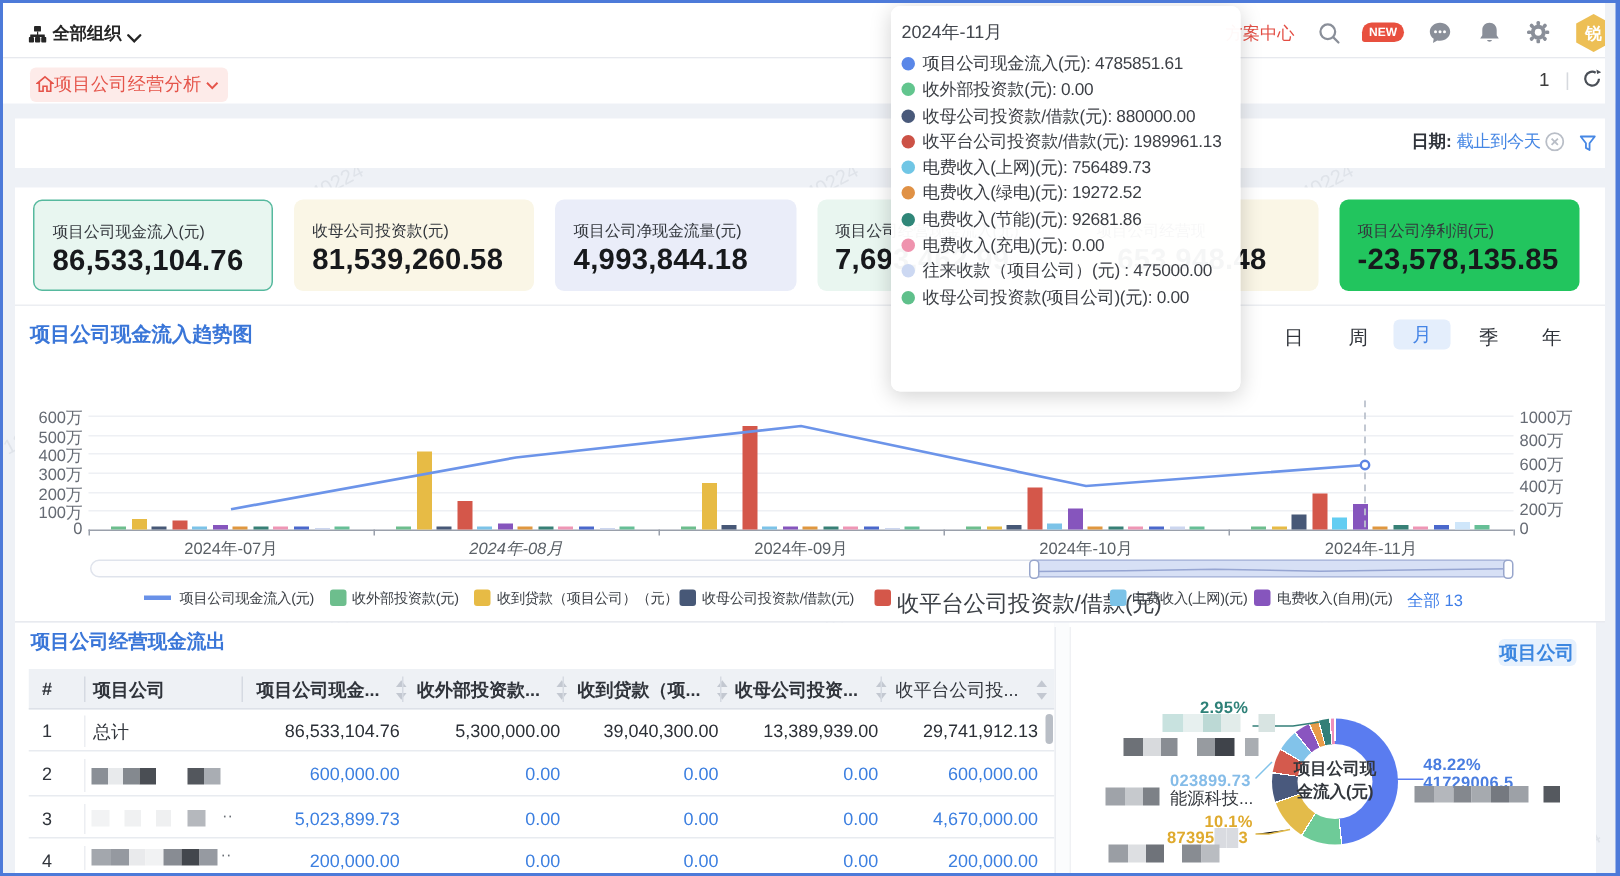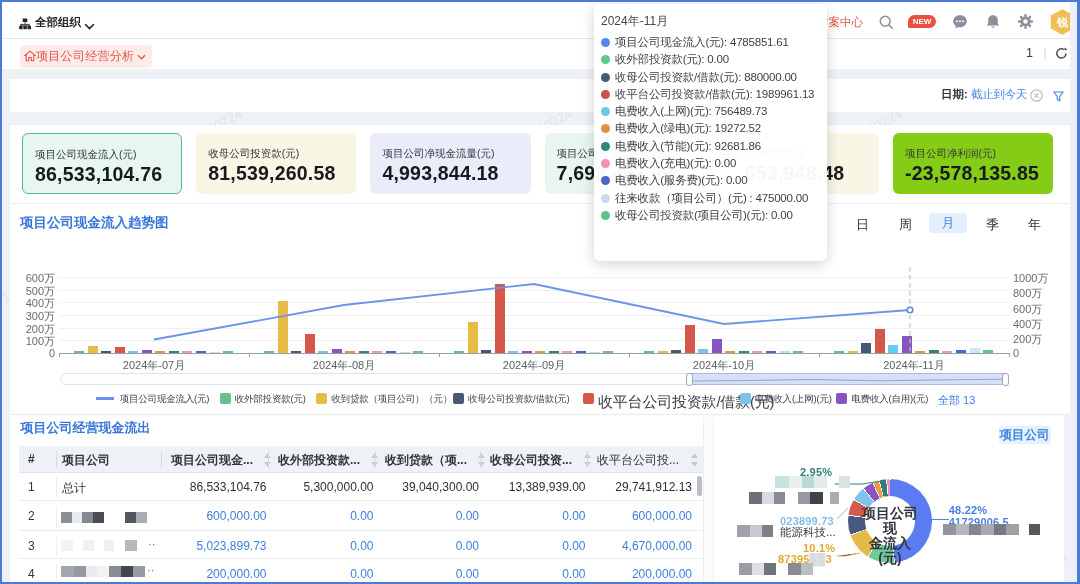--- a/index.html
+++ b/index.html
@@ -106,21 +106,21 @@
     <div style="position:absolute;left:12px;top:29px;font-size:19.5px;font-weight:bold;color:#17191c;letter-spacing:0.2px;">4,993,844.18</div>
   </div>
 <div class="abs" style="z-index:7;left:544.6px;top:133px;width:160.2px;height:60.5px;background:#e9f6f0;border:none;border-radius:6px;overflow:hidden;">
     <div style="position:absolute;left:12px;top:13.5px;font-size:10.5px;color:#33373d;white-space:nowrap;overflow:hidden;width:150px;">项目公司经营现金流入(元)</div>
     <div style="position:absolute;left:12px;top:29px;font-size:19.5px;font-weight:bold;color:#17191c;letter-spacing:0.2px;">7,693,462.99</div>
   </div>
 <div class="abs" style="z-index:7;left:718.8px;top:133px;width:160.2px;height:60.5px;background:#faf6e6;border:none;border-radius:6px;overflow:hidden;">
     <div style="position:absolute;left:12px;top:13.5px;font-size:10.5px;color:#33373d;white-space:nowrap;overflow:hidden;width:72px;">项目公司经营现金流出(元)</div>
     <div style="position:absolute;left:26px;top:29px;font-size:19.5px;font-weight:bold;color:#17191c;letter-spacing:0.2px;">653,948.48</div>
   </div>
-<div class="abs" style="z-index:7;left:893.0px;top:133px;width:160.2px;height:60.5px;background:#84cc16;border:none;border-radius:6px;overflow:hidden;">
+<div class="abs" style="z-index:7;left:893.0px;top:133px;width:160.2px;height:60.5px;background:#22c55e;border:none;border-radius:6px;overflow:hidden;">
     <div style="position:absolute;left:12px;top:13.5px;font-size:10.5px;color:#33373d;white-space:nowrap;overflow:hidden;width:150px;">项目公司净利润(元)</div>
     <div style="position:absolute;left:12px;top:29px;font-size:19.5px;font-weight:bold;color:#17191c;letter-spacing:0.2px;">-23,578,135.85</div>
   </div>
 <div class="abs" style="z-index:7;left:20px;top:214px;font-size:13.5px;font-weight:bold;color:#3a76d8;">项目公司现金流入趋势图</div>
 <div class="abs" style="z-index:7;left:856px;top:216px;font-size:13px;color:#30343b;">日</div>
 <div class="abs" style="z-index:7;left:899px;top:216px;font-size:13px;color:#30343b;">周</div>
 <div class="abs" style="z-index:7;left:929px;top:212.5px;width:38px;height:20px;background:#e4eefc;border-radius:4px;color:#4585e6;font-size:13px;text-align:center;line-height:20px;">月</div>
 <div class="abs" style="z-index:7;left:986px;top:216px;font-size:13px;color:#30343b;">季</div>
 <div class="abs" style="z-index:7;left:1028px;top:216px;font-size:13px;color:#30343b;">年</div>
 <div class="abs" style="z-index:7;left:59px;top:277.2px;width:950px;height:1px;background:#eef0f4;"></div>
@@ -143,21 +143,21 @@
 <div class="abs" style="z-index:7;left:1013px;top:331.8px;width:55px;text-align:left;font-size:11px;color:#666b74;">200万</div>
 <div class="abs" style="z-index:7;left:1013px;top:346.9px;width:55px;text-align:left;font-size:11px;color:#666b74;">0</div>
 <div class="abs" style="z-index:7;left:59px;top:352.9px;width:950px;height:1px;background:#9aa0ab;"></div>
 <div class="abs" style="z-index:7;left:59px;top:353px;width:1px;height:4px;background:#9aa0ab;"></div>
 <div class="abs" style="z-index:7;left:249px;top:353px;width:1px;height:4px;background:#9aa0ab;"></div>
 <div class="abs" style="z-index:7;left:439px;top:353px;width:1px;height:4px;background:#9aa0ab;"></div>
 <div class="abs" style="z-index:7;left:629px;top:353px;width:1px;height:4px;background:#9aa0ab;"></div>
 <div class="abs" style="z-index:7;left:819px;top:353px;width:1px;height:4px;background:#9aa0ab;"></div>
 <div class="abs" style="z-index:7;left:1009px;top:353px;width:1px;height:4px;background:#9aa0ab;"></div>
 <div class="abs" style="z-index:7;left:109.0px;top:358px;width:90px;text-align:center;font-size:11px;color:#5a6066;">2024年-07月</div>
-<div class="abs" style="z-index:7;left:299.0px;top:358px;width:90px;text-align:center;font-size:11px;color:#5a6066;">2024年-08月</div>
+<div class="abs" style="z-index:7;left:299.0px;top:358px;width:90px;text-align:center;font-size:11px;color:#5a6066;font-style:italic;">2024年-08月</div>
 <div class="abs" style="z-index:7;left:489.0px;top:358px;width:90px;text-align:center;font-size:11px;color:#5a6066;">2024年-09月</div>
 <div class="abs" style="z-index:7;left:679.0px;top:358px;width:90px;text-align:center;font-size:11px;color:#5a6066;">2024年-10月</div>
 <div class="abs" style="z-index:7;left:869.0px;top:358px;width:90px;text-align:center;font-size:11px;color:#5a6066;">2024年-11月</div>
 <div class="abs" style="z-index:7;left:74.0px;top:350.9px;width:10px;height:2.0px;background:#6dbe8d;"></div>
 <div class="abs" style="z-index:7;left:87.5px;top:345.6px;width:10px;height:7.3px;background:#e7bb45;"></div>
 <div class="abs" style="z-index:7;left:101.1px;top:351.4px;width:10px;height:1.5px;background:#475877;"></div>
 <div class="abs" style="z-index:7;left:114.7px;top:346.6px;width:10px;height:6.3px;background:#d4574a;"></div>
 <div class="abs" style="z-index:7;left:128.2px;top:351.4px;width:10px;height:1.5px;background:#7cc3e8;"></div>
 <div class="abs" style="z-index:7;left:141.8px;top:349.9px;width:10px;height:3.0px;background:#8655bd;"></div>
 <div class="abs" style="z-index:7;left:155.3px;top:351.4px;width:10px;height:1.5px;background:#e0973f;"></div>
@@ -333,21 +333,21 @@
     <div class="abs" style="left:128px;top:118px;font-size:11px;color:#6a6f76;">··</div>
   </div>
 <div class="abs" style="z-index:8;left:696.5px;top:476px;width:5px;height:20px;background:#b9bec6;border-radius:3px;"></div>
 <div class="card" style="left:703px;top:414.5px;width:361px;height:169.5px;z-index:6;background:#fbfcfd;"></div>
 <div class="card" style="left:713px;top:414.5px;width:351px;height:169.5px;z-index:6;"></div>
 <div class="abs" style="left:703px;top:418px;width:1px;height:166px;background:#eceef2;z-index:7;"></div>
 <div class="abs" style="left:712.5px;top:418px;width:1px;height:166px;background:#f0f1f4;z-index:7;"></div>
 <div class="abs" style="z-index:7;left:998.5px;top:425.5px;width:52px;height:18px;background:#e7f1fd;border-radius:4px;color:#3d87e0;font-size:12.5px;font-weight:bold;text-align:center;line-height:18px;">项目公司</div>
 <div class="abs" style="z-index:7;left:847.7px;top:479.4px;width:84px;height:84px;border-radius:50%;background:conic-gradient(#ffffff 0.00deg 0.70deg,#5a7cf0 0.70deg 173.18deg,#ffffff 173.18deg 173.88deg,#ffffff 173.88deg 174.58deg,#6ecb98 174.58deg 210.98deg,#ffffff 210.98deg 211.68deg,#ffffff 211.68deg 212.38deg,#e3bb4a 212.38deg 249.86deg,#ffffff 249.86deg 250.56deg,#ffffff 250.56deg 251.26deg,#49597d 251.26deg 277.22deg,#ffffff 277.22deg 277.92deg,#ffffff 277.92deg 278.62deg,#d45a4d 278.62deg 299.90deg,#ffffff 299.90deg 300.60deg,#ffffff 300.60deg 301.30deg,#82c3ea 301.30deg 320.06deg,#ffffff 320.06deg 320.76deg,#ffffff 320.76deg 321.46deg,#8a55c0 321.46deg 335.18deg,#ffffff 335.18deg 335.88deg,#ffffff 335.88deg 336.58deg,#e89b48 336.58deg 344.18deg,#ffffff 344.18deg 344.88deg,#ffffff 344.88deg 345.58deg,#337f78 345.58deg 354.62deg,#ffffff 354.62deg 355.32deg,#ffffff 355.32deg 356.02deg,#ef8fbc 356.02deg 359.30deg,#ffffff 359.30deg 360.00deg);"></div>
 <div class="abs" style="z-index:7;left:864.7px;top:496.4px;width:50px;height:50px;border-radius:50%;background:#fff;"></div>
-<div class="abs" style="z-index:8;left:861px;top:506px;width:58px;text-align:center;font-size:14px;font-weight:bold;color:#33373d;line-height:15px;">项目公司现<br>金流入(元)</div>
+<div class="abs" style="z-index:8;left:861px;top:506px;width:58px;text-align:center;font-size:11px;font-weight:bold;color:#33373d;line-height:15px;">项目公司现<br>金流入(元)</div>
 <svg class="abs" style="z-index:7;left:706px;top:405px;" width="374" height="179">
 <path d="M225 114.5 L243 114.5" stroke="#5a7cf0" stroke-width="1"></path>
 <path d="M176 76 L156 79 L129 79" stroke="#337f78" stroke-width="1" fill="none"></path>
 <path d="M142 103 L131 114" stroke="#82c3ea" stroke-width="1"></path>
 <path d="M154 148 L140 151 L131 151" stroke="#e3bb4a" stroke-width="1"></path>
 </svg>
 <div class="abs" style="z-index:8;left:948.8px;top:504px;font-size:11px;font-weight:bold;color:#4a7de0;letter-spacing:0.2px;">48.22%</div>
 <div class="abs" style="z-index:8;left:948.8px;top:516px;font-size:11px;font-weight:bold;color:#4a7de0;letter-spacing:0.2px;">41729006.5</div>
 <div class="abs" style="z-index:8;left:800px;top:466px;font-size:11px;font-weight:bold;color:#2e8178;letter-spacing:0.2px;">2.95%</div>
 <div class="abs" style="z-index:8;left:803px;top:542px;font-size:11px;font-weight:bold;color:#dfaa2e;letter-spacing:0.2px;">10.1%</div>
@@ -401,19 +401,18 @@
 <div class="abs" style="z-index:20;left:594px;top:4px;width:233px;height:257px;background:rgba(255,255,255,0.96);border-radius:6px;box-shadow:0 3px 14px rgba(0,0,0,0.18);padding:9px 0 0 7px;">
     <div style="font-size:12px;color:#41454c;margin-bottom:6px;">2024年-11月</div>
     <div style="height:17.3px;font-size:11.5px;color:#3c3f45;white-space:nowrap;letter-spacing:-0.2px;"><span style="display:inline-block;width:9px;height:9px;border-radius:50%;background:#5a87e8;margin-right:5px;"></span><span style="position:relative;top:-1px;">项目公司现金流入(元): 4785851.61</span></div>
     <div style="height:17.3px;font-size:11.5px;color:#3c3f45;white-space:nowrap;letter-spacing:-0.2px;"><span style="display:inline-block;width:9px;height:9px;border-radius:50%;background:#62c58e;margin-right:5px;"></span><span style="position:relative;top:-1px;">收外部投资款(元): 0.00</span></div>
     <div style="height:17.3px;font-size:11.5px;color:#3c3f45;white-space:nowrap;letter-spacing:-0.2px;"><span style="display:inline-block;width:9px;height:9px;border-radius:50%;background:#49597a;margin-right:5px;"></span><span style="position:relative;top:-1px;">收母公司投资款/借款(元): 880000.00</span></div>
     <div style="height:17.3px;font-size:11.5px;color:#3c3f45;white-space:nowrap;letter-spacing:-0.2px;"><span style="display:inline-block;width:9px;height:9px;border-radius:50%;background:#cc5246;margin-right:5px;"></span><span style="position:relative;top:-1px;">收平台公司投资款/借款(元): 1989961.13</span></div>
     <div style="height:17.3px;font-size:11.5px;color:#3c3f45;white-space:nowrap;letter-spacing:-0.2px;"><span style="display:inline-block;width:9px;height:9px;border-radius:50%;background:#70c6e5;margin-right:5px;"></span><span style="position:relative;top:-1px;">电费收入(上网)(元): 756489.73</span></div>
     <div style="height:17.3px;font-size:11.5px;color:#3c3f45;white-space:nowrap;letter-spacing:-0.2px;"><span style="display:inline-block;width:9px;height:9px;border-radius:50%;background:#e09145;margin-right:5px;"></span><span style="position:relative;top:-1px;">电费收入(绿电)(元): 19272.52</span></div>
     <div style="height:17.3px;font-size:11.5px;color:#3c3f45;white-space:nowrap;letter-spacing:-0.2px;"><span style="display:inline-block;width:9px;height:9px;border-radius:50%;background:#2f8678;margin-right:5px;"></span><span style="position:relative;top:-1px;">电费收入(节能)(元): 92681.86</span></div>
     <div style="height:17.3px;font-size:11.5px;color:#3c3f45;white-space:nowrap;letter-spacing:-0.2px;"><span style="display:inline-block;width:9px;height:9px;border-radius:50%;background:#ef93ae;margin-right:5px;"></span><span style="position:relative;top:-1px;">电费收入(充电)(元): 0.00</span></div>
-    <div style="height:17.3px;font-size:11.5px;color:#3c3f45;white-space:nowrap;letter-spacing:-0.2px;"><span style="display:inline-block;width:9px;height:9px;border-radius:50%;background:#4a66c8;margin-right:5px;"></span><span style="position:relative;top:-1px;">电费收入(服务费)(元): 0.00</span></div>
     <div style="height:17.3px;font-size:11.5px;color:#3c3f45;white-space:nowrap;letter-spacing:-0.2px;"><span style="display:inline-block;width:9px;height:9px;border-radius:50%;background:#ccd8f2;margin-right:5px;"></span><span style="position:relative;top:-1px;">往来收款（项目公司）(元) : 475000.00</span></div>
     <div style="height:17.3px;font-size:11.5px;color:#3c3f45;white-space:nowrap;letter-spacing:-0.2px;"><span style="display:inline-block;width:9px;height:9px;border-radius:50%;background:#5fc08b;margin-right:5px;"></span><span style="position:relative;top:-1px;">收母公司投资款(项目公司)(元): 0.00</span></div>
   </div>
 <div class="abs" style="z-index:30;left:0;top:0;width:1080px;height:584px;border:2.5px solid #4d7ad9;pointer-events:none;"></div>
 <div class="abs" style="z-index:29;left:1070px;top:2px;width:7px;height:580px;background:#eef1f6;"></div>
 <div class="abs" style="z-index:30;left:1077px;top:0;width:3px;height:584px;background:#4d7ad9;"></div>
 
 </body></html>

